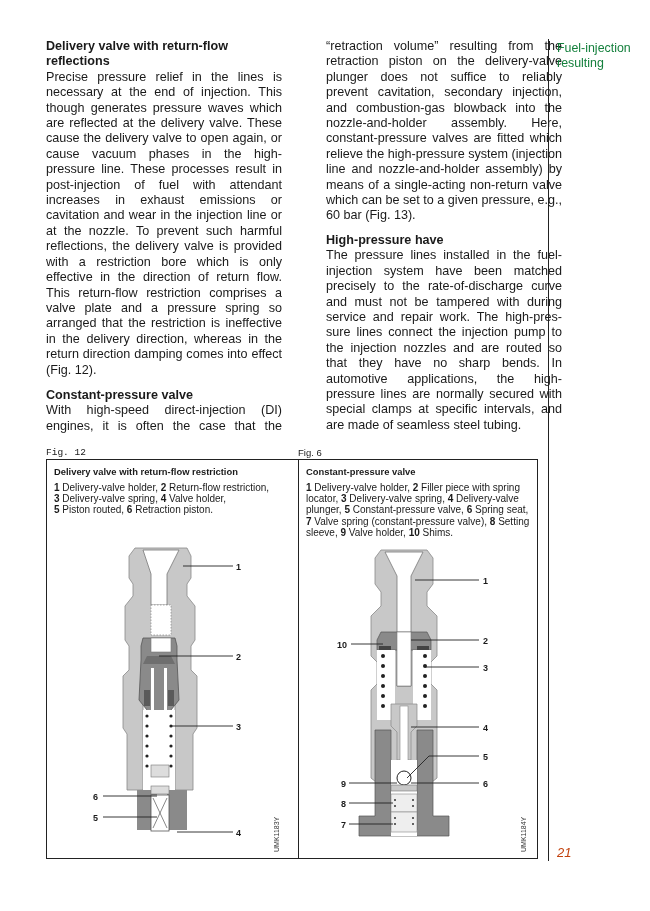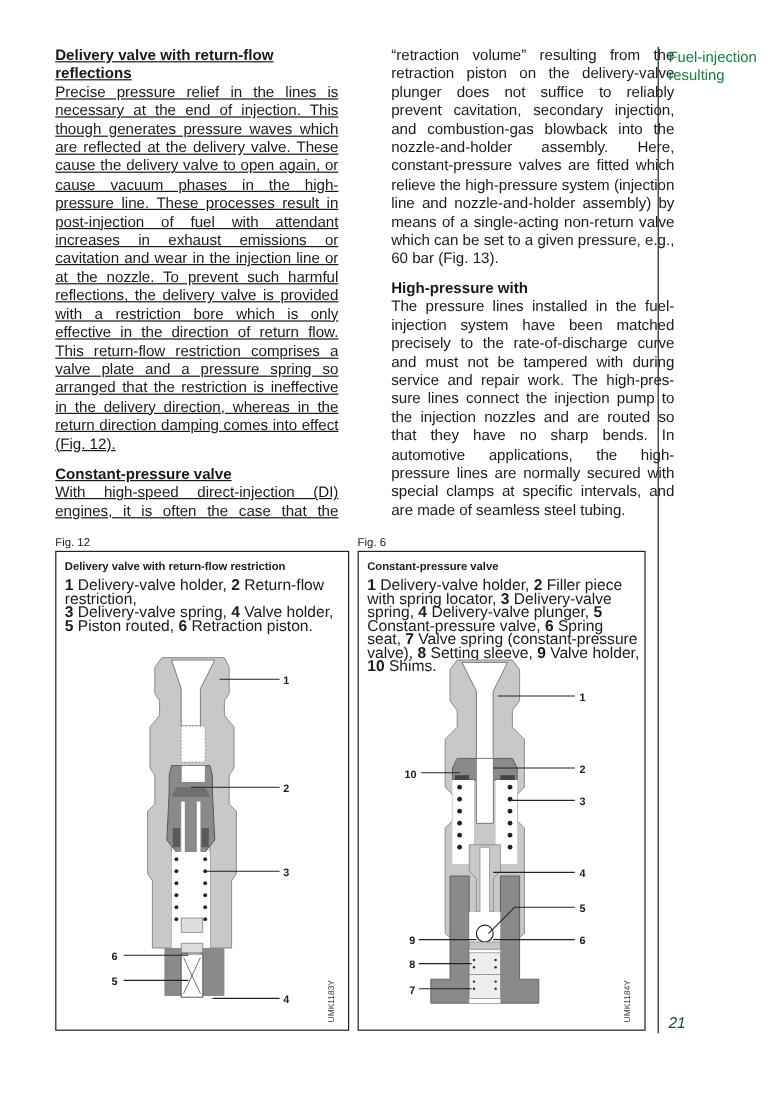--- a/index.html
+++ b/index.html
@@ -1,58 +1,58 @@
 <!DOCTYPE html>
 <html><head>
 <meta charset="utf-8">
 <style>
   html, body { margin: 0; padding: 0; background: #ffffff; }
   body { width: 650px; height: 911px; position: relative; overflow: hidden;
          font-family: "Liberation Sans", sans-serif; color: #1a1a1a; }
   .col { position: absolute; width: 236px; }
-  #col-left { left: 46px; top: 39px; text-decoration: underline; }
+  #col-left { left: 46px; top: 39px; }
   #col-mid { left: 298px; top: 39px; margin-left: 28px; }
   .h { font-weight: bold; font-size: 12.6px; line-height: 15.4px; margin: 0; }
   .p { font-size: 12.6px; line-height: 15.4px; margin: 0; text-align: justify; hyphens: manual; }
   .gap { height: 10px; }
   .rule { position: absolute; left: 548px; top: 39px; width: 1px; height: 822px; background: #222; }
   .side { position: absolute; left: 557px; top: 41px; font-size: 12.4px; line-height: 15px; color: #15803d; }
-  .pageno { position: absolute; left: 557px; top: 845px; font-style: italic; font-size: 13px; color: #14532d; }
+  .pageno { position: absolute; left: 557px; top: 845px; font-style: italic; font-size: 13px; color: #c2410c; }
   .figlabel { position: absolute; font-size: 9.5px; color: #1a1a1a; }
   .figbox { position: absolute; border: 1px solid #222; background: #fff; }
   .figtitle { position: absolute; left: 7px; top: 6px; font-weight: bold; font-size: 9.4px; }
-  .figcap { position: absolute; left: 7px; top: 22px; font-size: 13px; line-height: 11.2px; width: 228px; }
+  .figcap { position: absolute; left: 7px; top: 22px; font-size: 10px; line-height: 11.2px; width: 228px; }
   .figcap b { font-weight: bold; }
   .code { position: absolute; font-size: 7px; color: #333; transform: rotate(-90deg); transform-origin: left top; white-space: nowrap; }
   svg text { font-family: "Liberation Sans", sans-serif; font-weight: bold; font-size: 9px; fill: #1a1a1a; }
 </style>
 </head>
 <body>
 
 <div class="col" id="col-left">
   <p class="h"><span>Delivery valve with return-flow</span><br><span>reflections</span></p>
   <p class="p">Precise pressure relief in the lines is necessary at the end of injection. This though generates pressure waves which are reflected at the delivery valve. These cause the delivery valve to open again, or cause vacuum phases in the high-pressure line. These pro­cesses result in post-injection of fuel with attendant increases in exhaust emis­sions or cavitation and wear in the injec­tion line or at the nozzle. To prevent such harmful reflections, the delivery valve is provided with a restriction bore which is only effective in the direction of return flow. This return-flow restriction com­prises a valve plate and a pressure spring so arranged that the restriction is ineffective in the delivery direction, whereas in the return direction damping comes into effect (Fig. 12).</p>
   <div class="gap"></div>
   <p class="h">Constant-pressure valve</p>
   <p class="p" style="text-align-last: justify;">With high-speed direct-injection (DI) engines, it is often the case that the</p>
 </div>
 
 <div class="col" id="col-mid">
   <p class="p">“retraction volume” resulting from the retraction piston on the delivery-valve plunger does not suffice to reliably prevent cavitation, secondary injection, and combustion-gas blowback into the nozzle-and-holder assembly. Here, constant-pressure valves are fitted which relieve the high-pressure system (injection line and nozzle-and-holder assembly) by means of a single-acting non-return valve which can be set to a given pressure, e.g., 60 bar (Fig. 13).</p>
   <div class="gap" style="height:9px"></div>
-  <p class="h">High-pressure with</p>
+  <p class="h">High-pressure have</p>
   <p class="p">The pressure lines installed in the fuel-injection system have been matched precisely to the rate-of-discharge curve and must not be tampered with during service and repair work. The high-pres­sure lines connect the injection pump to the injection nozzles and are routed so that they have no sharp bends. In automotive applications, the high-pressure lines are normally secured with special clamps at specific intervals, and are made of seamless steel tubing.</p>
 </div>
 
 <div class="rule"></div>
 <div class="side"><span>Fuel-injection</span><br><span>resulting</span></div>
 <div class="pageno">21</div>
 
-<div class="figlabel" style="left:46px; top:447px;">Fig. 12</div>
-<div class="figbox" style="left:46px; top:459px; width:243px; height:398px;">
+<div class="figlabel" style="left:46px; top:447px;font-family:Liberation Mono, monospace;">Fig. 12</div>
+<div class="figbox" style="left:46px; top:459px; width:243px; height:398px;padding-left:48px;">
   <div class="figtitle">Delivery valve with return-flow restriction</div>
   <div class="figcap">
     <b>1</b><span> Delivery-valve holder, </span><b>2</b><span> Return-flow restriction, </span><br>
     <b>3</b><span> Delivery-valve spring, </span><b>4</b><span> Valve holder, </span><br>
     <b>5</b><span> Piston routed, </span><b>6</b><span> Retraction piston.</span>
   </div>
   <svg style="position:absolute; left:0; top:0;" width="243" height="398">
 
     <path d="M88,88 L140,88 L144,96 L144,118 L140,124 L140,136 L148,146 L148,180 L144,186 L144,210 L150,216 L150,268 L146,274 L146,330 L176,330 L176,370 L100,370 L100,330 L130,330 Z" fill="none"></path>
     <path d="M88,88 L82,96 L82,118 L86,124 L86,136 L78,146 L78,180 L82,186 L82,210 L76,216 L76,268 L80,274 L80,330 L96,330 L96,210 L128,210 L128,330 L146,330 L146,274 L150,268 L150,216 L144,210 L144,186 L148,180 L148,146 L140,136 L140,124 L144,118 L144,96 L140,88 Z" fill="#c8c8c8" stroke="#888" stroke-width="0.8"></path>

